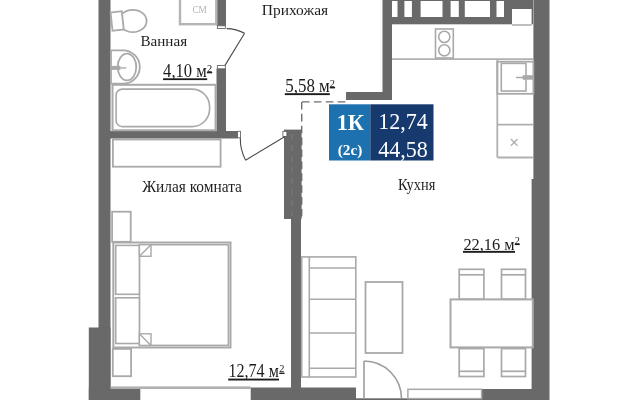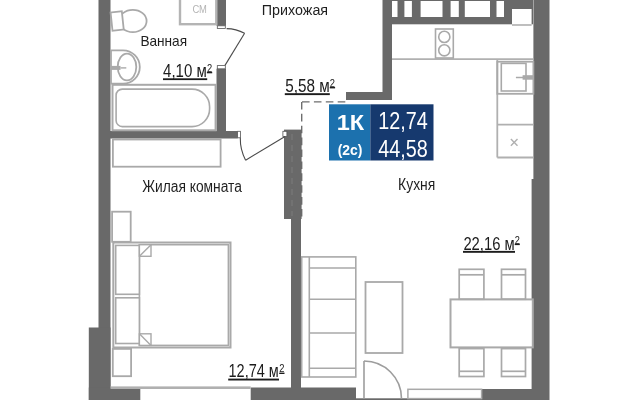--- a/index.html
+++ b/index.html
@@ -1,16 +1,16 @@
 <!DOCTYPE html>
 <html><head>
 <meta charset="utf-8">
 <style>
 html,body{margin:0;padding:0;background:#fff;}
-#plan{width:640px;height:400px;position:relative;font-family:Liberation Sans, sans-serif;}
+#plan{width:640px;height:400px;position:relative;font-family:Liberation Serif, serif;}
 </style>
 </head>
 <body>
 <div id="plan">
 <svg width="640" height="400" viewBox="0 0 640 400" xmlns="http://www.w3.org/2000/svg">
 
 <rect x="0" y="0" width="640" height="400" fill="#ffffff"></rect>
 
 <rect x="110.5" y="0" width="106" height="131" fill="#ffffff"></rect>
 

